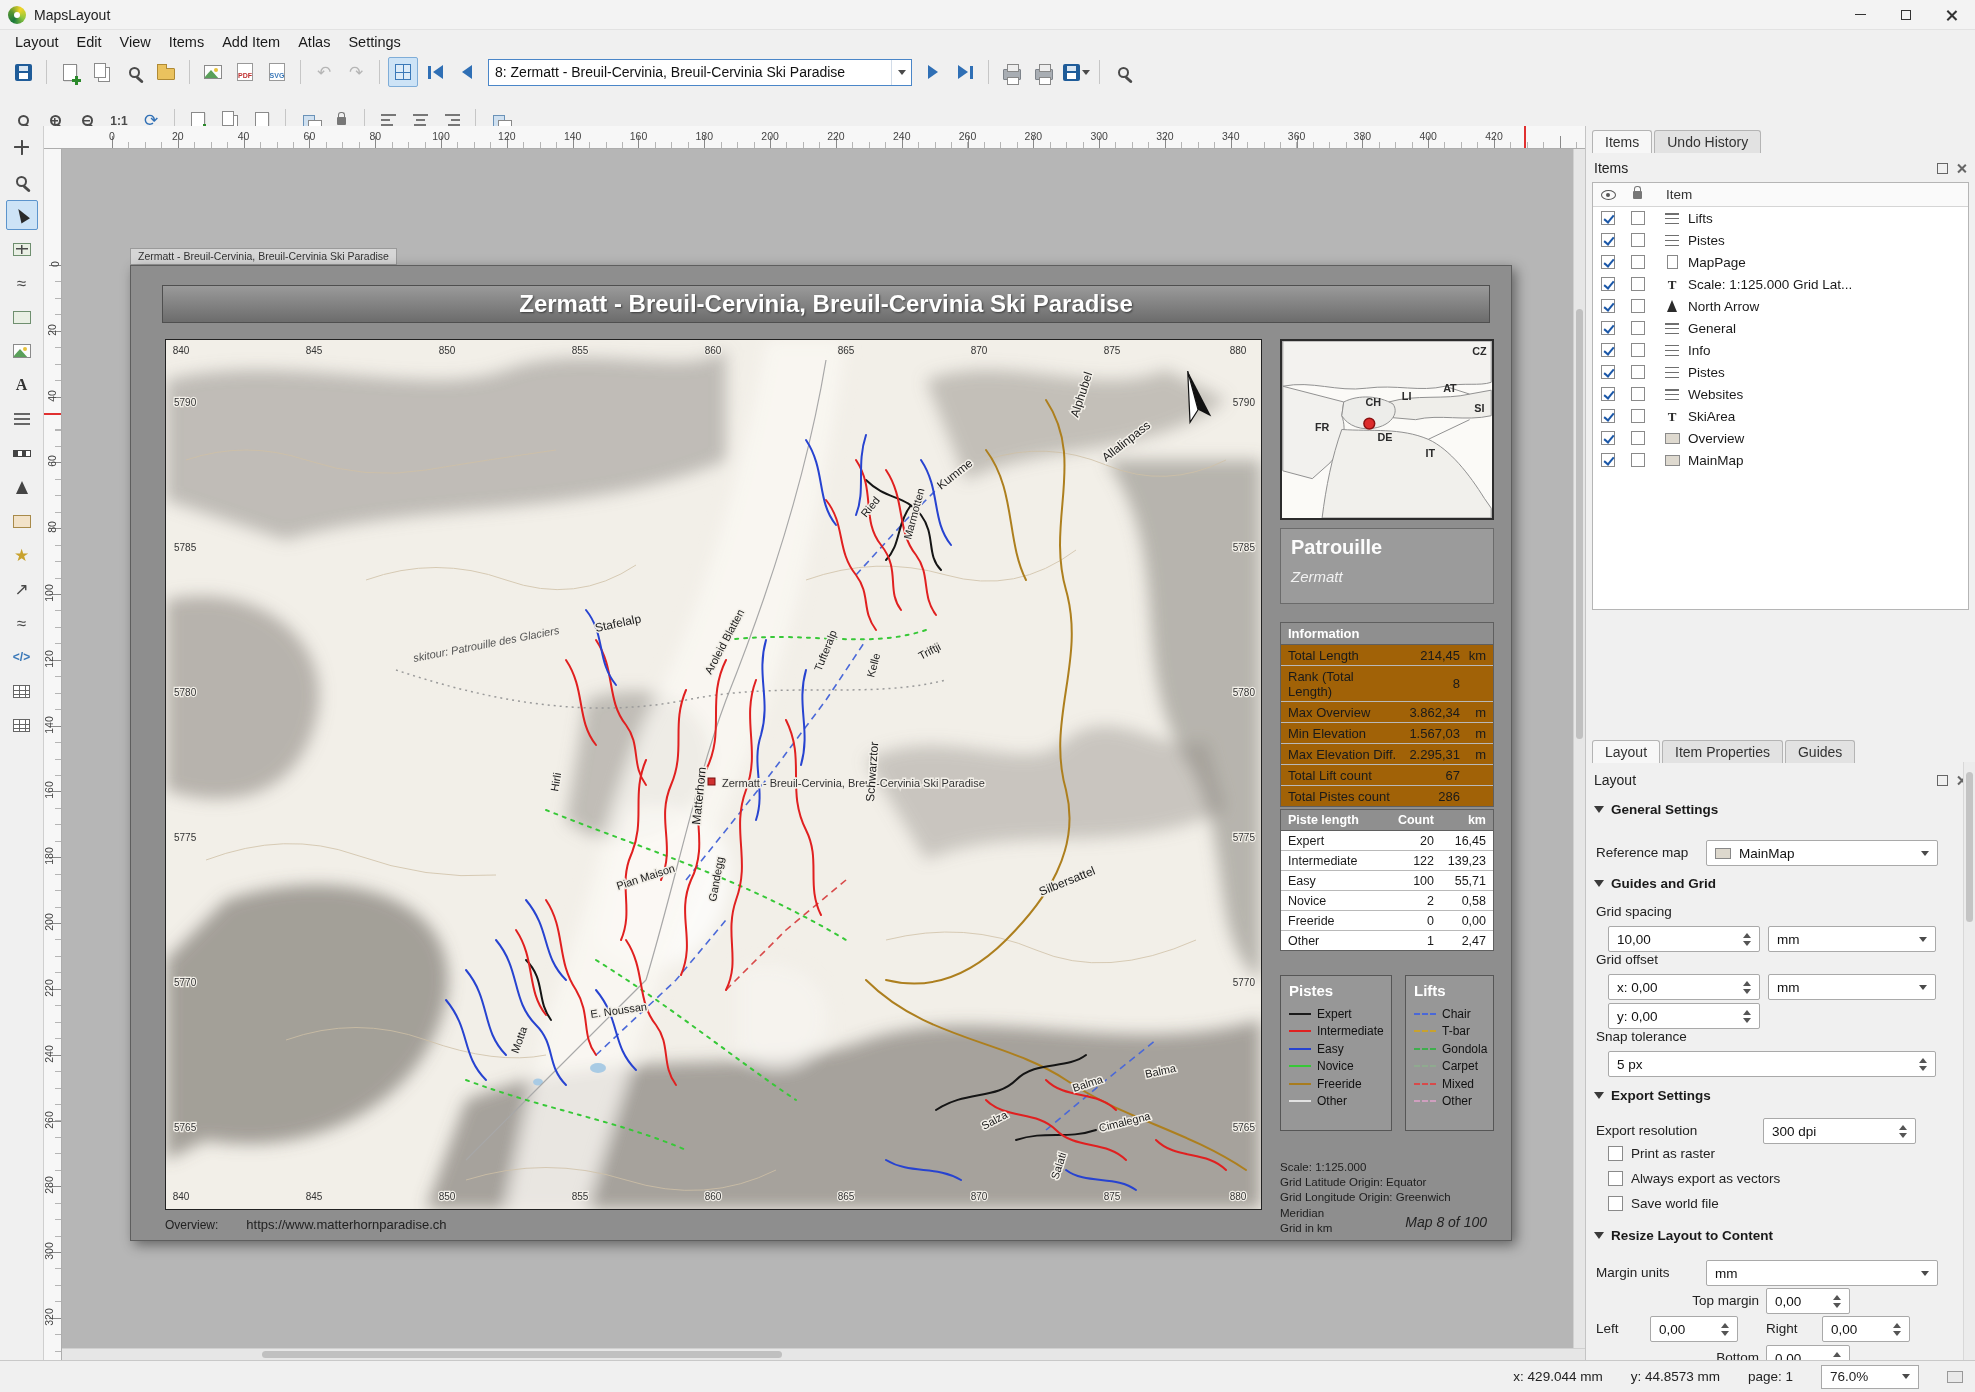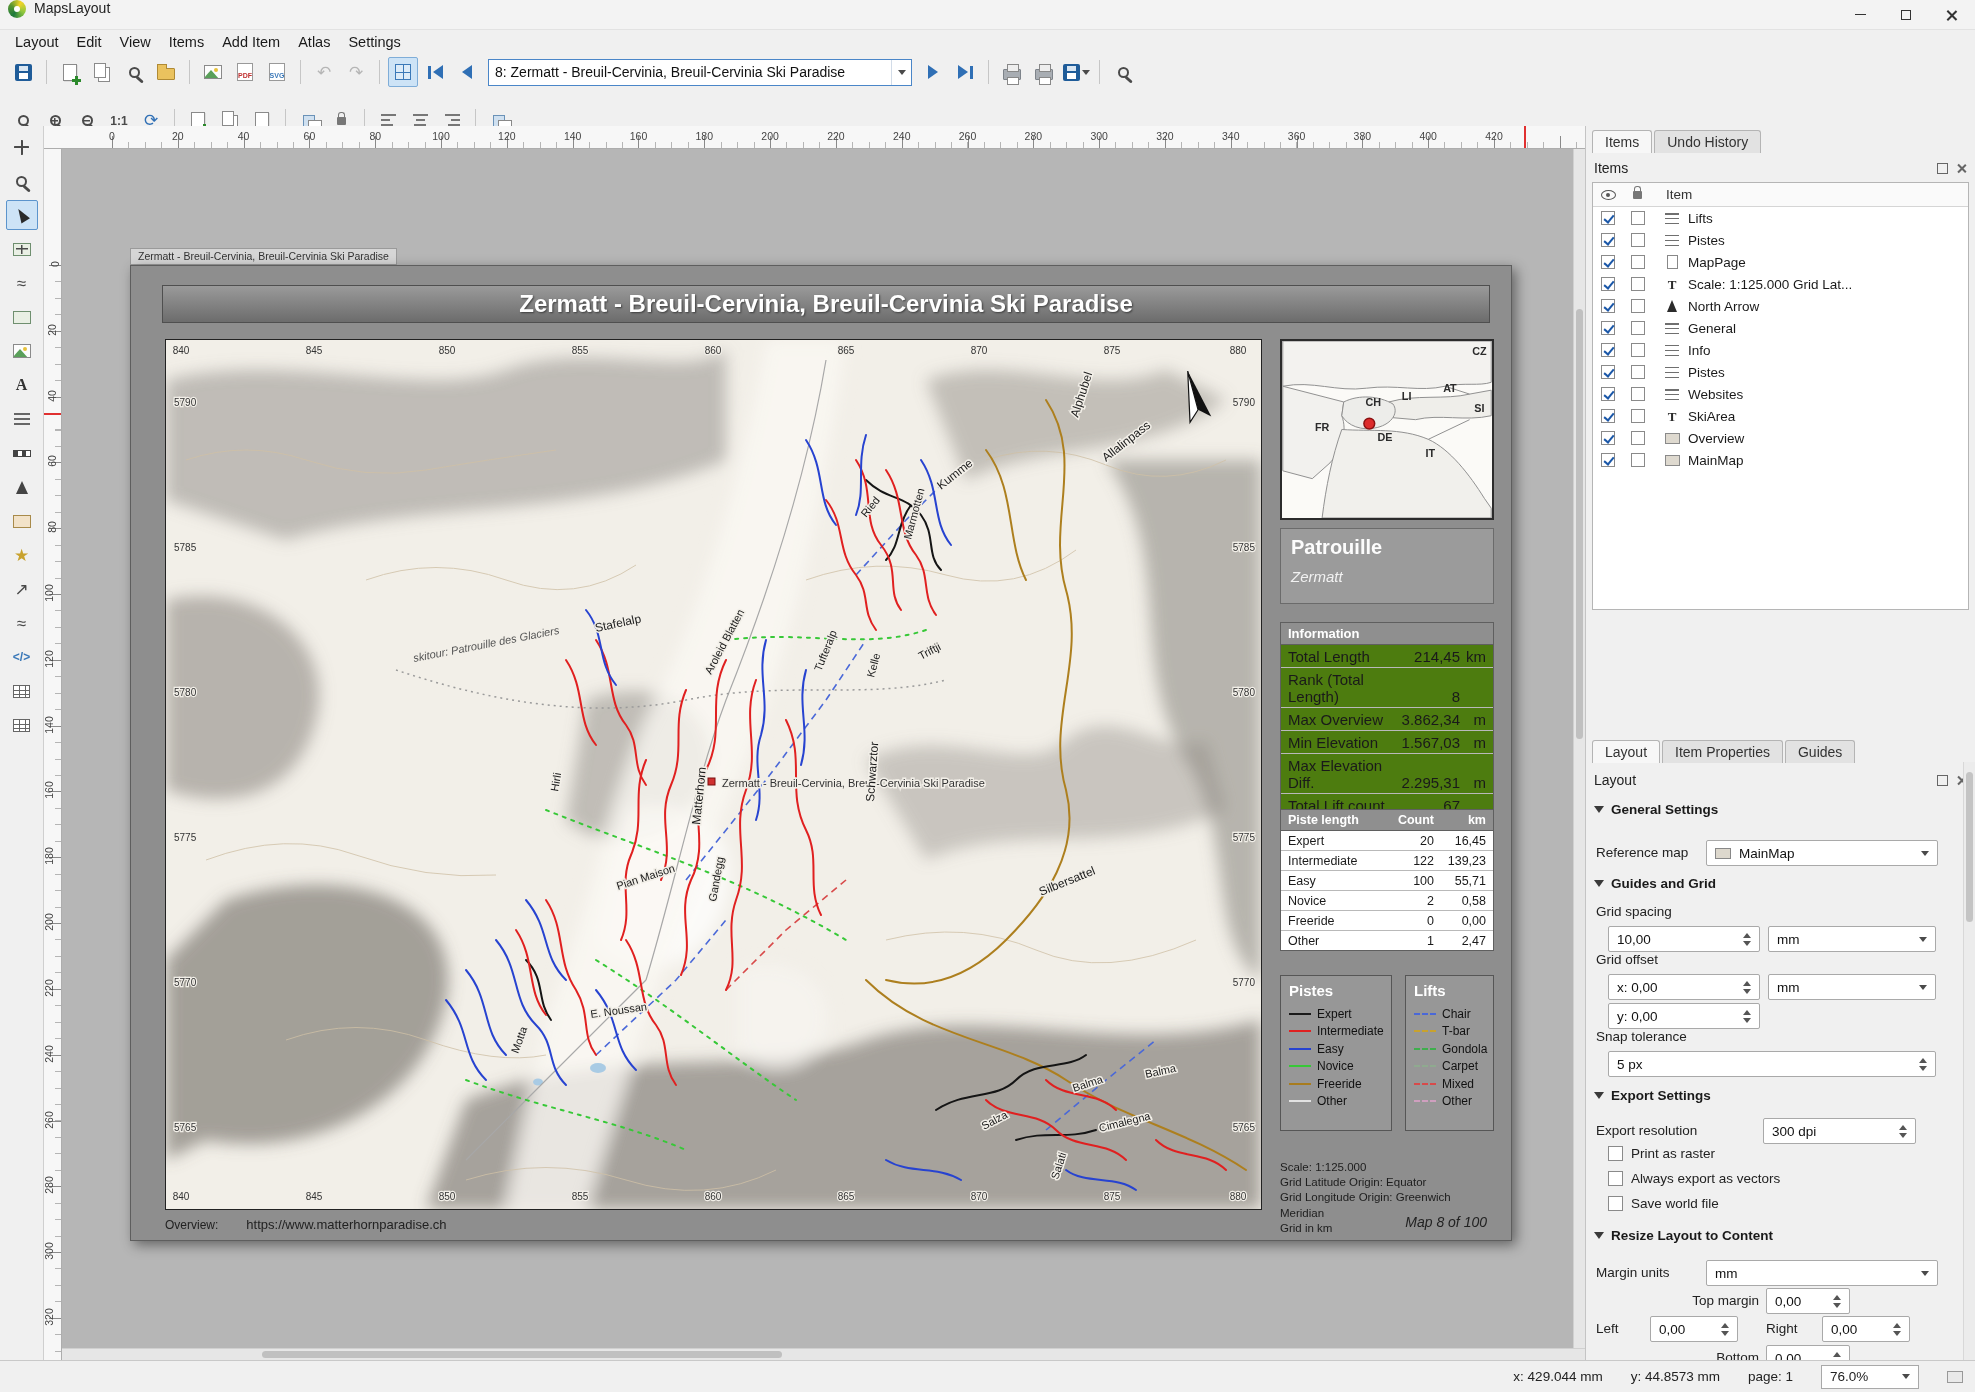--- a/index.html
+++ b/index.html
@@ -1,19 +1,19 @@
 <!DOCTYPE html>
 <html><head>
 <meta charset="utf-8">
 <style>
 *{margin:0;padding:0;box-sizing:border-box}
 html,body{width:1975px;height:1392px;overflow:hidden}
 #app{position:relative;width:1975px;height:1392px;background:#f0f0f0;font-family:"Liberation Sans","DejaVu Sans",sans-serif;font-size:15px;color:#1a1a1a;overflow:hidden;user-select:none}
 
-.titlebar{position:absolute;left:0;top:0;right:0;height:30px;background:#f3f3f3;border-bottom:1px solid #e2e2e2;display:flex;align-items:flex-start;padding-left:8px;gap:8px}
+.titlebar{position:absolute;left:0;top:0;right:0;height:30px;background:#f3f3f3;border-bottom:1px solid #e2e2e2;display:flex;align-items:center;padding-left:8px;gap:8px}
 .appicon{width:18px;height:18px;border-radius:50%;background:conic-gradient(from 30deg,#f2d427,#8cc63f,#1d7a3c,#589632,#f2d427);position:relative}
 .appicon::after{content:'';position:absolute;left:6px;top:6px;width:6px;height:6px;background:#fff;border-radius:50%}
 .apptitle{font-size:14px;color:#222}
 .wctrl{margin-left:auto;display:flex;height:100%}
 .wbtn{width:46px;height:100%;display:flex;align-items:center;justify-content:center}
 .wbtn .bar{width:11px;height:1.5px;background:#333}
 .wbtn .sq{width:10px;height:10px;border:1.5px solid #333}
 .xic{position:relative;width:12px;height:12px}
 .xic::before,.xic::after{content:'';position:absolute;left:5px;top:0;width:1.5px;height:13px;background:#333}
 .xic::before{transform:rotate(45deg)}.xic::after{transform:rotate(-45deg)}
@@ -98,21 +98,21 @@
 svg text{font-family:"Liberation Sans","DejaVu Sans",sans-serif}
 
 #ovbox{position:absolute;left:1149px;top:73px;width:214px;height:181px;border:2px solid #2b2b2b;background:#fbfaf7;overflow:hidden}
 #locbox{position:absolute;left:1149px;top:262px;width:214px;height:76px;background:#9b9b9b;border:1px solid #6b6b6b;padding:7px 10px}
 .loc-country{font-size:20px;font-weight:bold;color:#fcfcfc}
 .loc-place{font-size:15px;font-style:italic;color:#f2f2f2;margin-top:9px}
 .databox{position:absolute;left:1149px;width:214px;border:1px solid #5f5f5f;background:#fff}
 #infobox{top:356px}
 #pistebox{top:543px}
 .tbl-hdr{background:#8f8f8f;color:#fff;font-weight:bold;font-size:13px;padding:3px 7px;border-bottom:1px solid #5f5f5f}
-.irow{display:flex;font-size:15px;border-bottom:1px solid #b9b9b9;padding:2.5px 7px;background:#4d7c0f;align-items:flex-end}
+.irow{display:flex;font-size:13px;border-bottom:1px solid #b9b9b9;padding:2.5px 7px;background:#a16207;align-items:center}
 .irow:last-child{border-bottom:none}
 .ilab{flex:1}.ival{width:60px;text-align:right}.iunit{width:26px;text-align:right}
 .phdr{display:flex;background:#8f8f8f;color:#fff;font-weight:bold;font-size:12.5px;padding:3px 7px;border-bottom:1px solid #5f5f5f}
 .ph1{flex:1}.ph2{width:46px;text-align:right}.ph3{width:52px;text-align:right}
 .prow{display:flex;font-size:12.5px;padding:2.5px 7px;border-bottom:1px solid #b9b9b9;background:#fff}
 .prow:last-child{border-bottom:none}
 .legbox{position:absolute;background:#979797;border:1px solid #565656;padding:6px 8px}
 #legP{left:1149px;top:709px;width:112px;height:156px}
 #legL{left:1274px;top:709px;width:89px;height:156px}
 .legtitle{font-size:15px;font-weight:bold;color:#fff;margin-bottom:6px}

